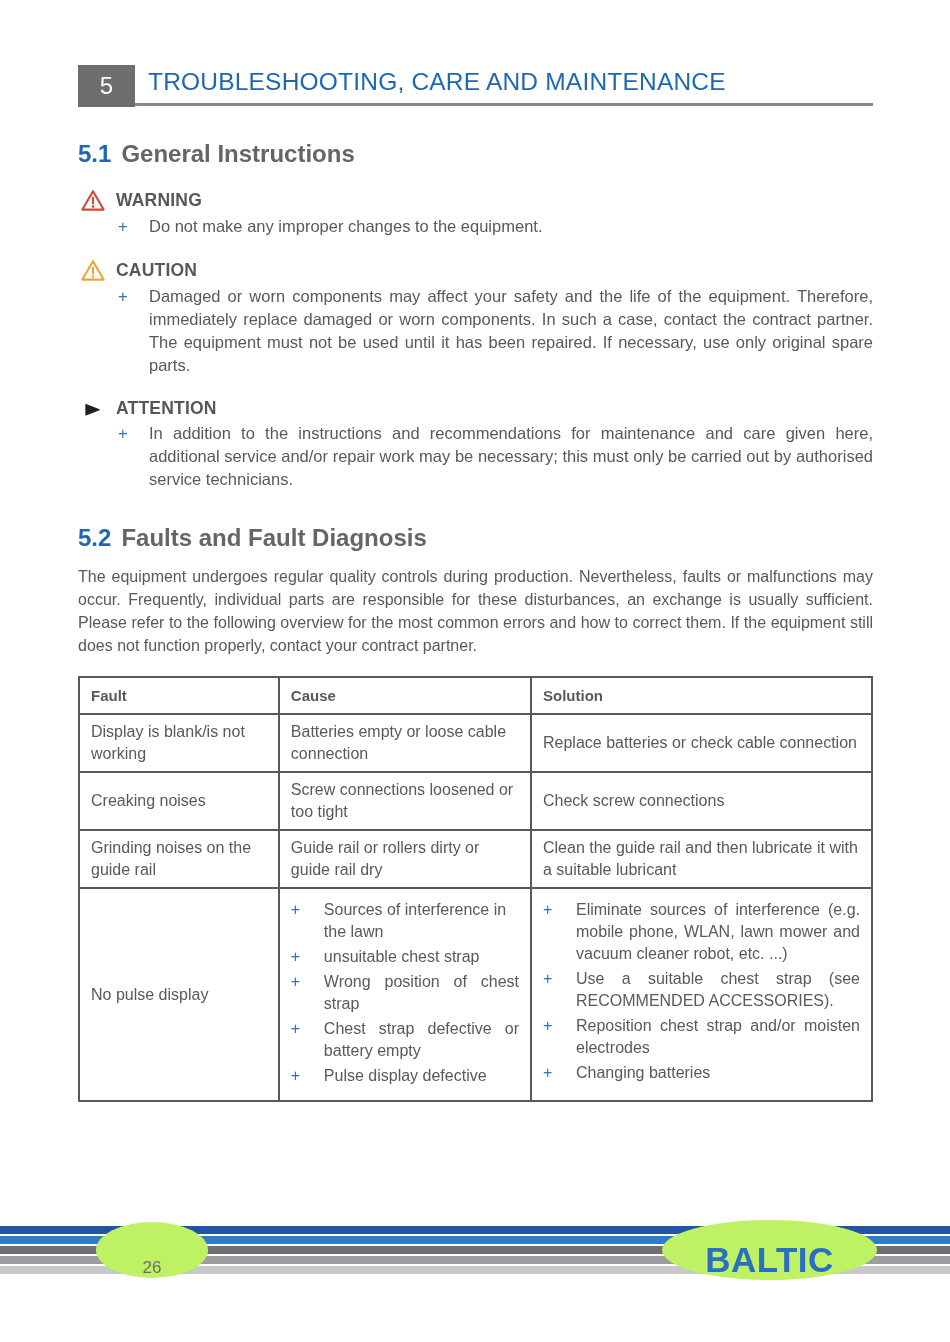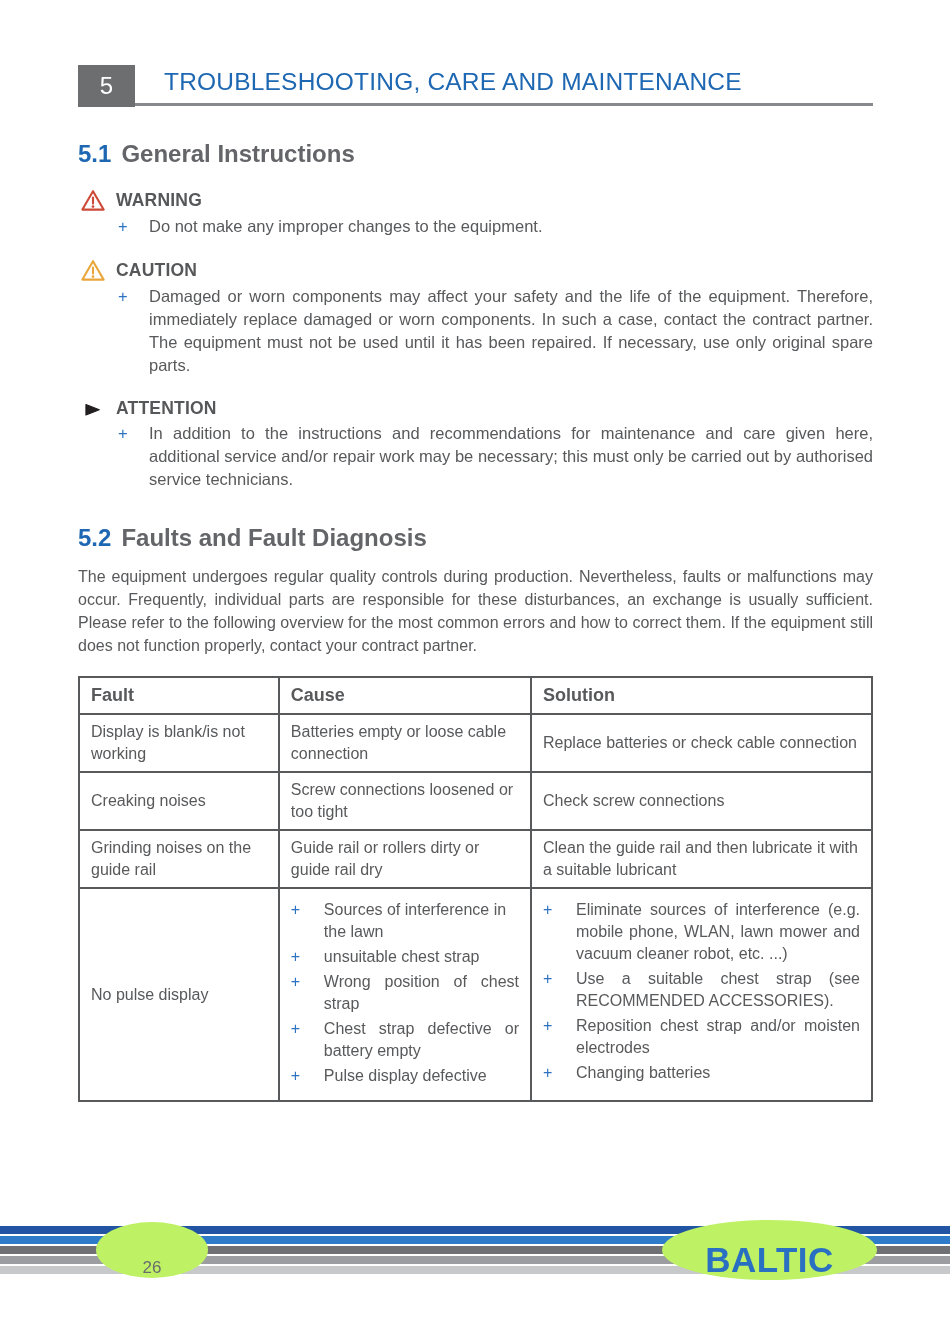--- a/index.html
+++ b/index.html
@@ -13,21 +13,21 @@
 
   
   .chapter-header { position:relative; margin-top:65px; height:42px; }
   .chapter-rule { position:absolute; left:57px; right:0; bottom:1px; height:3px; background:#87898c; }
   .chapter-num {
     position:absolute; left:0; top:0; width:57px; height:42px;
     background:#6d6e70; color:#ffffff; font-size:24px;
     display:flex; align-items:center; justify-content:center;
   }
   .chapter-title {
-    position:absolute; left:86px; top:3px; font-size:24.5px; color:#1e67b2;
+    position:absolute; left:70px; top:3px; font-size:24.5px; color:#1e67b2;
     letter-spacing:0.2px; white-space:nowrap;
   }
 
   
   .section-h { font-size:24px; font-weight:bold; margin-top:33px; }
   .section-h .num { color:#1e67b2; margin-right:10px; }
   .section-h .ttl { color:#646569; }
 
   
   .notice { margin-top:21px; }
@@ -41,21 +41,21 @@
 
   
   .intro { margin-top:13px; font-size:16px; line-height:23px; text-align:justify; color:#58595b; }
 
   
   table.fault-table {
     width:100%; margin-top:19px; border-collapse:collapse;
     font-size:16px; color:#58595b;
   }
   .fault-table th, .fault-table td { border:2px solid #58595b; padding:6px 11px; vertical-align:middle; }
-  .fault-table th { text-align:left; font-weight:bold; font-size:18px; height:37px; padding-top:5px; padding-bottom:5px; }
+  .fault-table th { text-align:left; font-weight:bold; font-size:15px; height:37px; padding-top:5px; padding-bottom:5px; }
   .fault-table td { line-height:22px; height:56px; }
   .fault-table tr.bullets-row td { height:auto; }
   td.cell-top { vertical-align:top; padding-top:10px; padding-bottom:10px; }
   .cell-bullet { display:flex; margin-bottom:3px; }
   .cell-bullet .plus { width:33px; line-height:22px; font-size:16px; }
   .cell-bullet .b-text { flex:1; line-height:22px; }
   .b-just { text-align:justify; }
 
   
   .footer { position:absolute; left:0; right:0; top:1226px; height:48px; }

